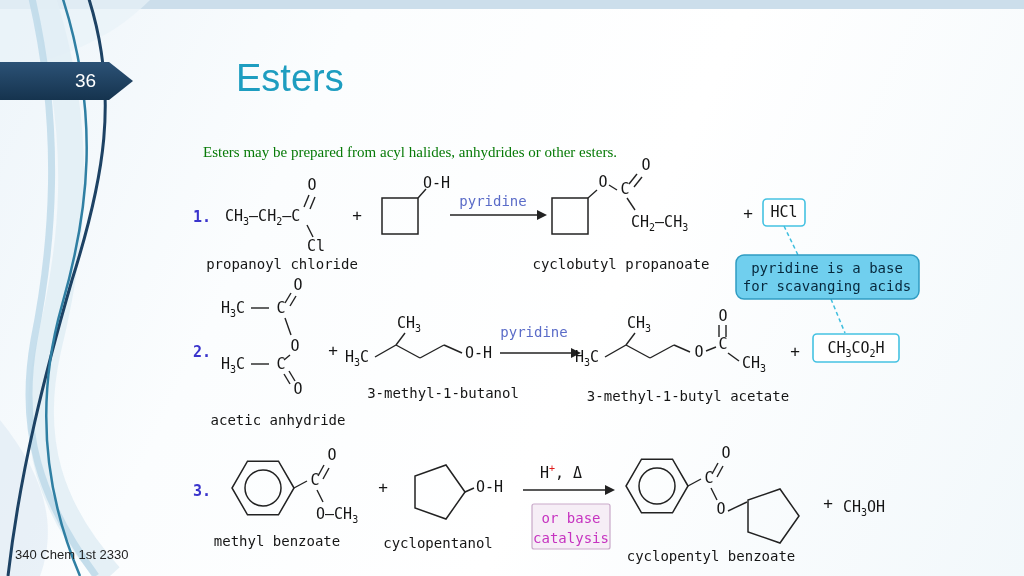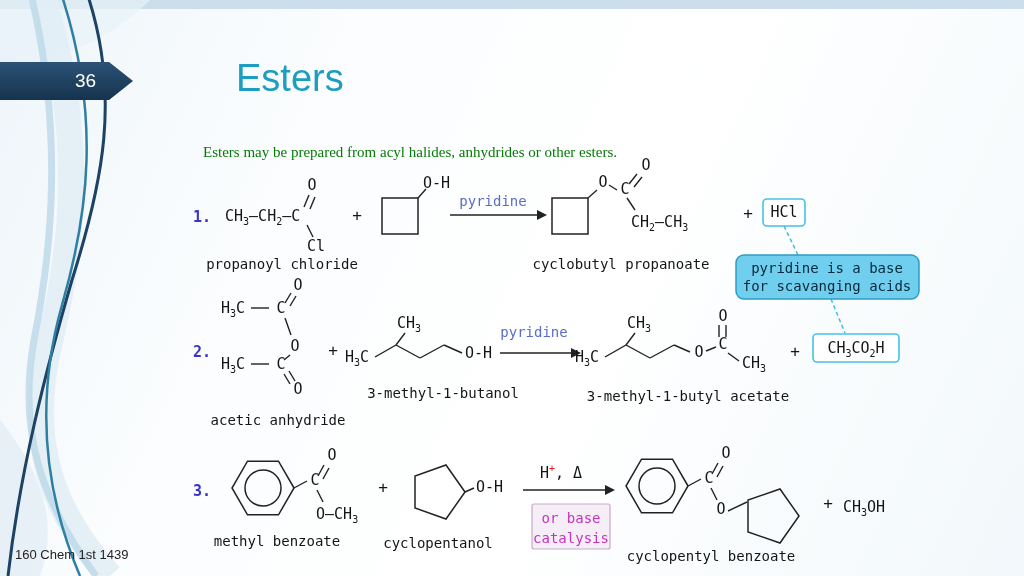--- a/index.html
+++ b/index.html
@@ -252,15 +252,15 @@
         <line class="bond" x1="543" y1="381" x2="562" y2="372"></line>
         <polygon class="ring" points="614,386 595,359 563,370 563,402 595,413"></polygon>
         <text class="lbl" x="526" y="431" text-anchor="middle">cyclopentyl benzoate</text>
       </g>
 
       <text class="plus" x="643" y="379" text-anchor="middle">+</text>
       <text class="f" x="658" y="382"><tspan>CH</tspan><tspan dy="4" class="sub">3</tspan><tspan dy="-4">OH</tspan></text>
     </g>
   </svg>
 
-  <div class="footer">160 Chem 1st 1439</div>
+  <div class="footer">340 Chem 1st 2330</div>
 
 </div>
 
 </body></html>

